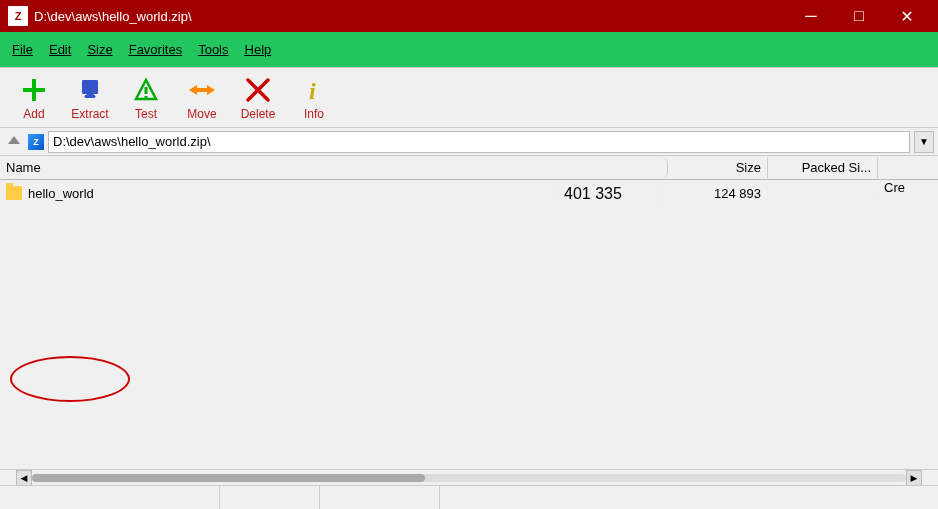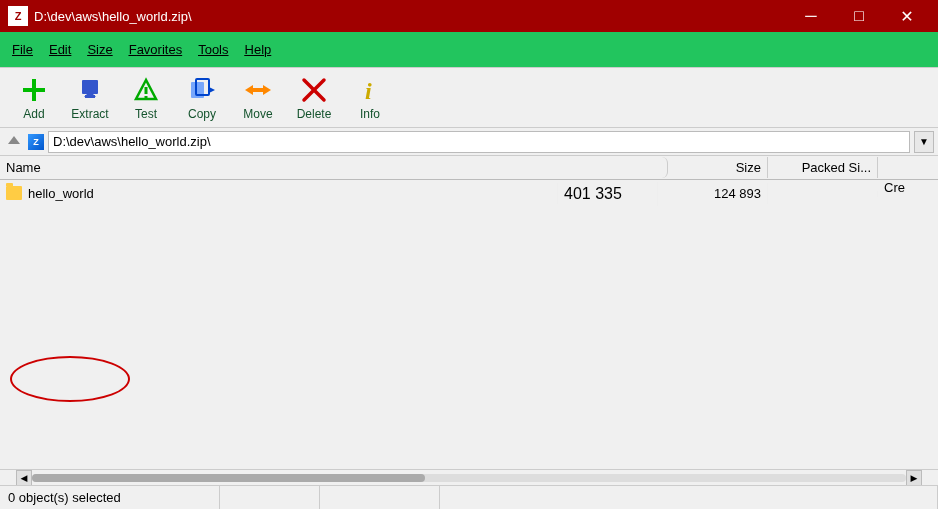--- a/index.html
+++ b/index.html
@@ -108,21 +108,21 @@
     .toolbar-btn-icon {
       font-size: 22px;
       line-height: 1;
       display: flex;
       align-items: center;
       justify-content: center;
       height: 28px;
     }
     .toolbar-btn-label {
       font-size: 12px;
-      color: #14532d;
+      color: #b91c1c;
     }
 
     
     #address-bar {
       background: #f0f0f0;
       height: 28px;
       display: flex;
       align-items: center;
       padding: 2px 4px;
       border-bottom: 1px solid #ccc;
@@ -422,30 +422,20 @@
     <div class="toolbar-btn-icon">
       <svg width="26" height="26" viewBox="0 0 26 26">
         <polygon points="13,3 3,22 23,22" fill="none" stroke="#00aa00" stroke-width="2.5"></polygon>
         <rect x="11.5" y="10" width="3" height="7" fill="#00aa00"></rect>
         <rect x="11.5" y="19" width="3" height="3" fill="#00aa00"></rect>
       </svg>
     </div>
     <span class="toolbar-btn-label">Test</span>
   </div>
 
-  <div class="toolbar-btn">
-    <div class="toolbar-btn-icon">
-      <svg width="26" height="26" viewBox="0 0 26 26">
-        <rect x="2" y="5" width="13" height="16" rx="1" fill="#4488ff" opacity="0.7"></rect>
-        <rect x="7" y="2" width="13" height="16" rx="1" fill="none" stroke="#0044cc" stroke-width="2"></rect>
-        <polygon points="20,10 26,13 20,16" fill="#0044cc"></polygon>
-      </svg>
-    </div>
-    <span class="toolbar-btn-label">Copy</span>
-  </div>
 
   <div class="toolbar-btn">
     <div class="toolbar-btn-icon">
       <svg width="26" height="26" viewBox="0 0 26 26">
         <polygon points="0,13 8,8 8,18" fill="#ff8800"></polygon>
         <rect x="6" y="11" width="14" height="4" fill="#ff8800"></rect>
         <polygon points="26,13 18,8 18,18" fill="#ff8800"></polygon>
       </svg>
     </div>
     <span class="toolbar-btn-label">Move</span>
@@ -509,17 +499,16 @@
 
 <div id="h-scrollbar">
   <div class="scroll-arrow">◀</div>
   <div id="h-scroll-track">
     <div id="h-scroll-thumb"></div>
   </div>
   <div class="scroll-arrow">▶</div>
 </div>
 
 <div id="status-bar">
-  <div class="status-segment">0 object(s) selected</div>
   <div class="status-segment"></div>
   <div class="status-segment"></div>
   <div class="status-segment"></div>
 </div>
 
 </body></html>

